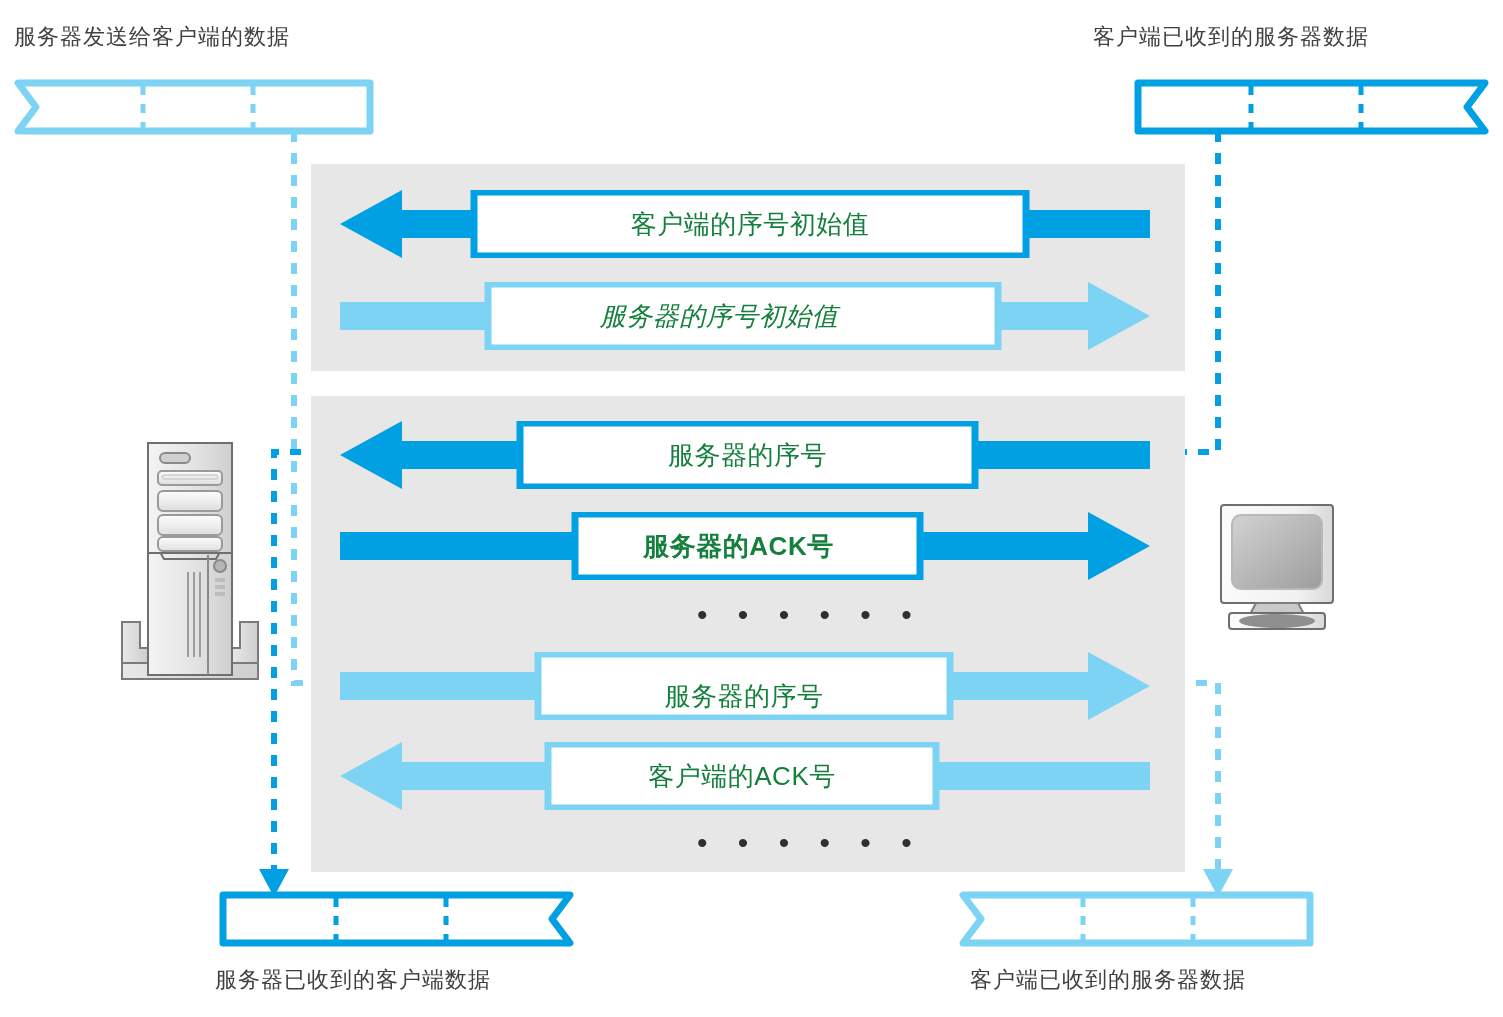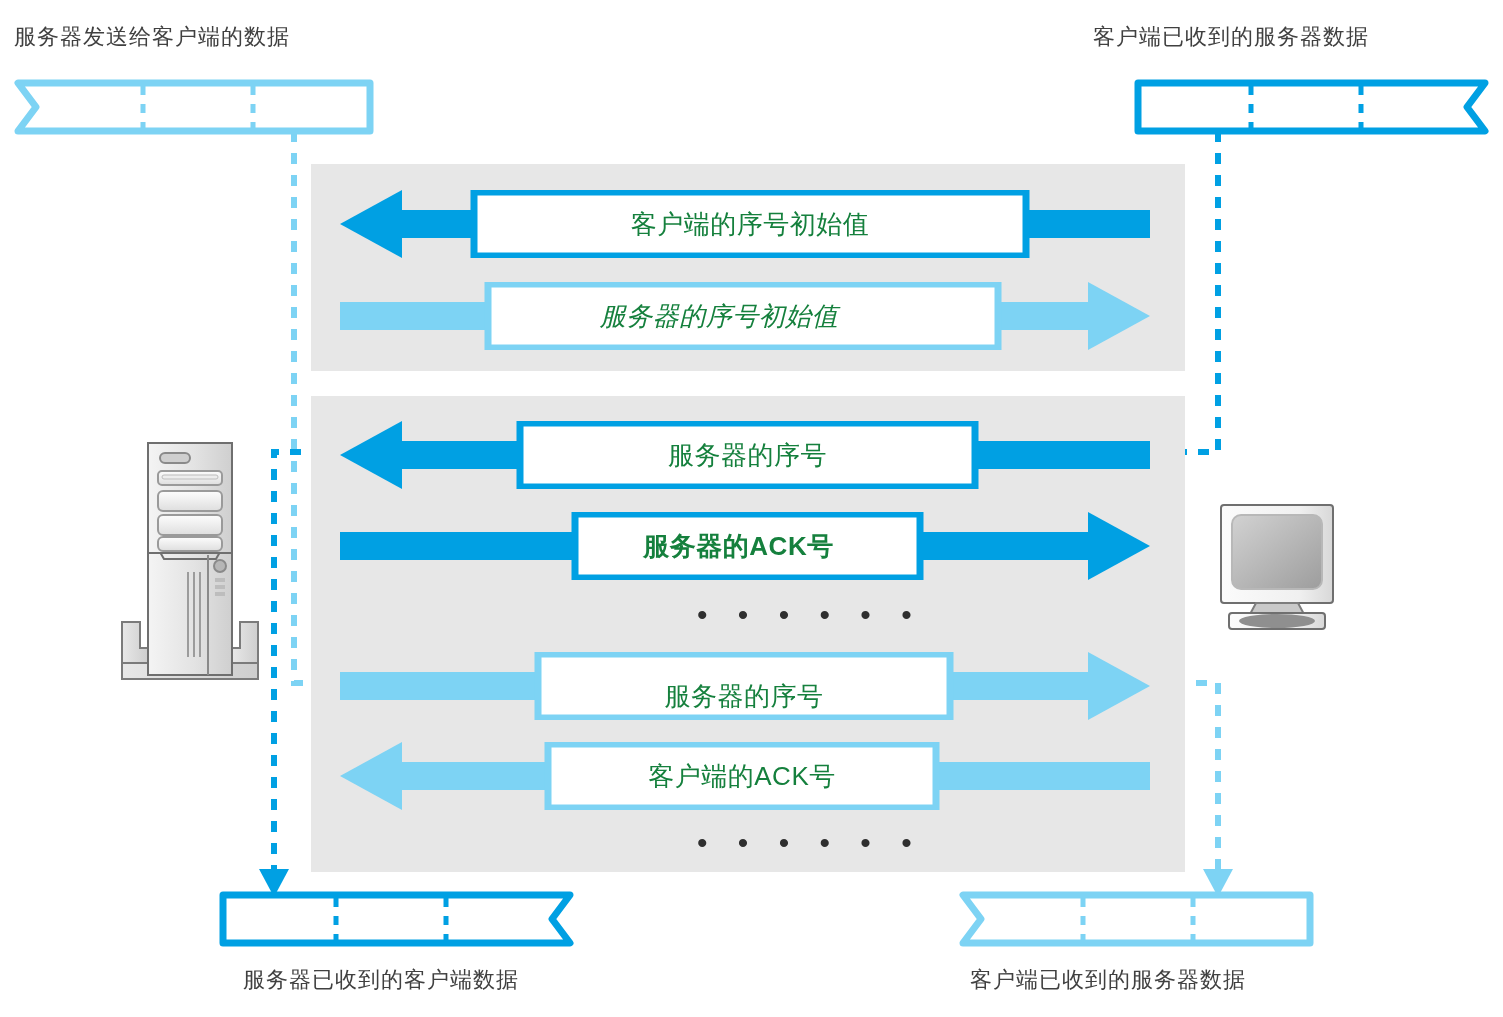--- a/index.html
+++ b/index.html
@@ -187,20 +187,20 @@
   <path d="M41 103 L83 103 L90 116 L34 116 Z" fill="#c9c9c9" stroke="#7d7d7d" stroke-width="2"></path>
   <rect x="14" y="113" width="96" height="16" rx="3" fill="url(#gCase)" stroke="#6f6f6f" stroke-width="2"></rect>
   <ellipse cx="62" cy="121" rx="38" ry="7" fill="#8f8f8f"></ellipse>
 </svg>
 
 <svg class="abs" style="left:218px;top:890px;" width="360" height="58" viewBox="0 0 360 58">
   <path d="M5 5 L352 5 L334 29 L352 53 L5 53 Z" fill="#ffffff" stroke="#00A0E3" stroke-width="7" stroke-linejoin="round"></path>
   <line x1="118" y1="8" x2="118" y2="50" stroke="#00A0E3" stroke-width="5" stroke-dasharray="9 9"></line>
   <line x1="228" y1="8" x2="228" y2="50" stroke="#00A0E3" stroke-width="5" stroke-dasharray="9 9"></line>
 </svg>
-<div class="abs cap" style="left:215px;top:965px;margin-left:28px;">服务器已收到的客户端数据</div>
+<div class="abs cap" style="left:215px;top:965px;">服务器已收到的客户端数据</div>
 
 <svg class="abs" style="left:955px;top:890px;" width="360" height="58" viewBox="0 0 360 58">
   <path d="M8 5 L355 5 L355 53 L8 53 L26 29 Z" fill="#ffffff" stroke="#7DD3F4" stroke-width="7" stroke-linejoin="round"></path>
   <line x1="128" y1="8" x2="128" y2="50" stroke="#7DD3F4" stroke-width="5" stroke-dasharray="9 9"></line>
   <line x1="238" y1="8" x2="238" y2="50" stroke="#7DD3F4" stroke-width="5" stroke-dasharray="9 9"></line>
 </svg>
 <div class="abs cap" style="left:970px;top:965px;">客户端已收到的服务器数据</div>
 
 </body></html>

